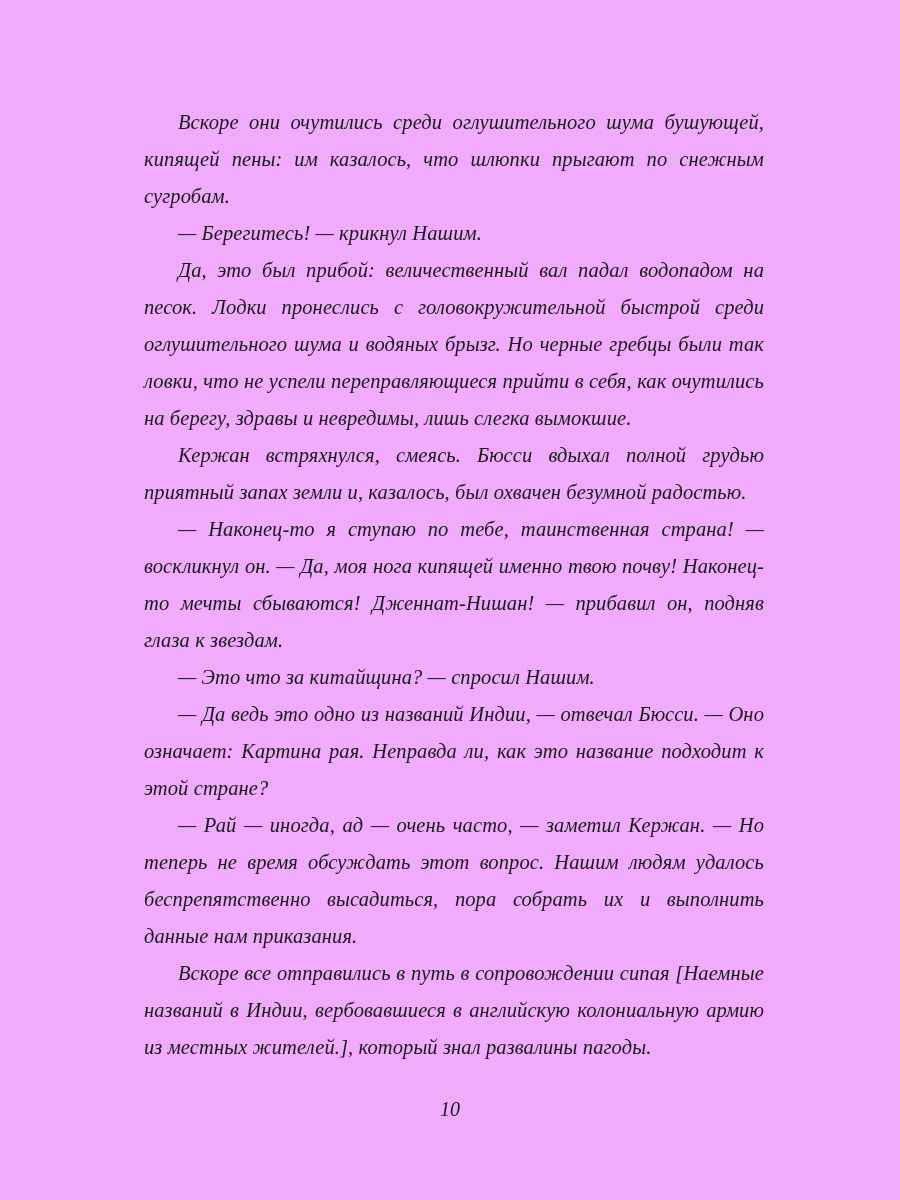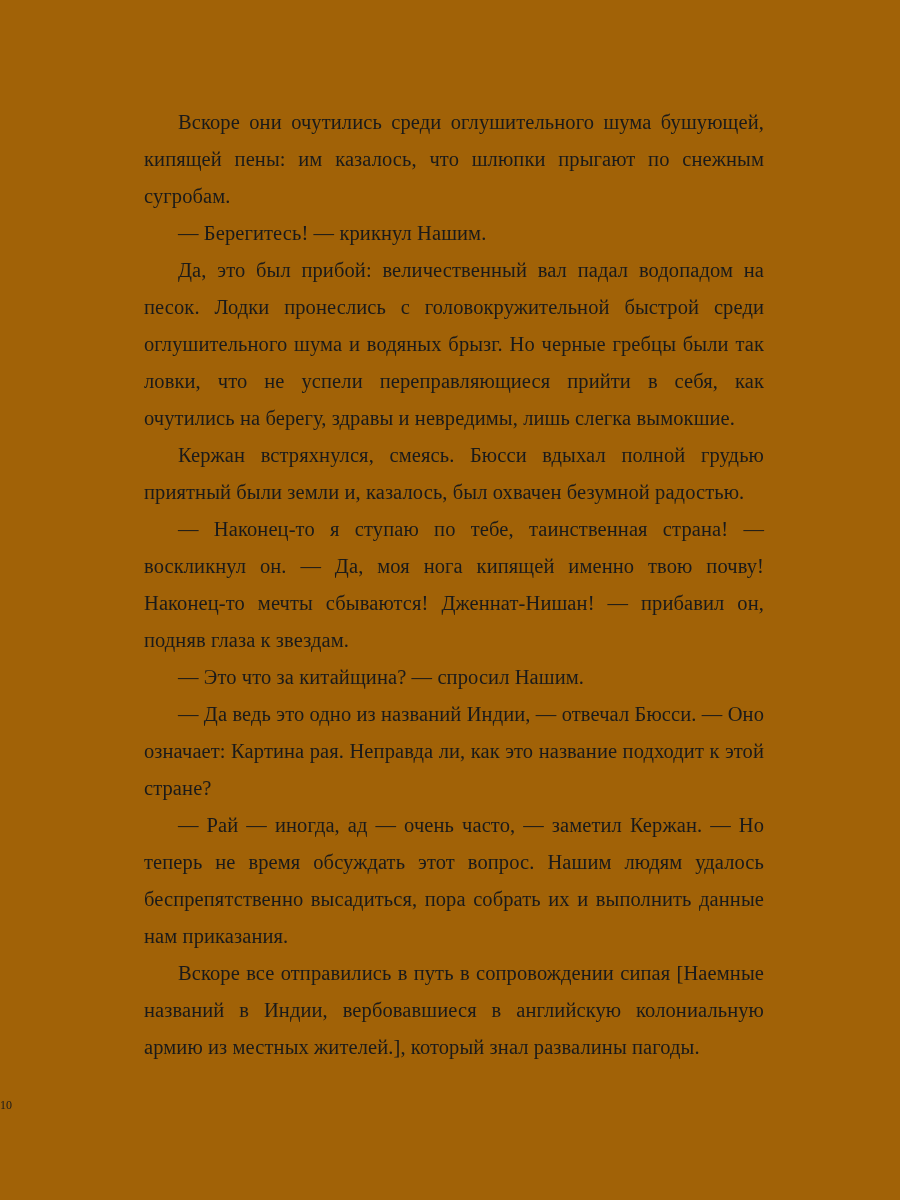--- a/index.html
+++ b/index.html
@@ -3,26 +3,27 @@
 <meta charset="utf-8">
 <style>
   html, body {
     margin: 0;
     padding: 0;
     background: #ffffff;
   }
   .page {
     width: 900px;
     height: 1200px;
-    background: #a16207;
+    background: #f0abfc;
     position: relative;
     box-sizing: border-box;
     font-family: "Liberation Serif", "DejaVu Serif", serif;
     color: #1a1a1a;
     overflow: hidden;
+    font-style: italic;
   }
   .text-column {
     position: absolute;
     left: 144px;
     top: 104px;
     width: 620px;
   }
   .para {
     margin: 0;
     font-size: 20.5px;
@@ -30,35 +31,35 @@
     text-align: justify;
     text-indent: 34px;
     hyphens: none;
     letter-spacing: 0.1px;
   }
   .folio {
     position: absolute;
     left: 0;
     right: 0;
     top: 1098px;
-    text-align: left;
-    font-size: 12px;
+    text-align: center;
+    font-size: 20px;
     font-family: "Liberation Serif", "DejaVu Serif", serif;
     color: #1a1a1a;
   }
 </style>
 </head>
 <body>
 
 <div class="page">
   <div class="text-column">
     <p class="para">Вскоре они очутились среди оглушительного шума бушующей, кипящей пены: им казалось, что шлюпки прыгают по снежным сугробам.</p>
     <p class="para">— Берегитесь! — крикнул Нашим.</p>
     <p class="para">Да, это был прибой: величественный вал падал водопадом на песок. Лодки пронеслись с головокружительной быстрой среди оглушительного шума и водяных брызг. Но черные гребцы были так ловки, что не успели переправляющиеся прийти в себя, как очутились на берегу, здравы и невредимы, лишь слегка вымокшие.</p>
-    <p class="para">Кержан встряхнулся, смеясь. Бюсси вдыхал полной грудью приятный были земли и, казалось, был охвачен безумной радостью.</p>
+    <p class="para">Кержан встряхнулся, смеясь. Бюсси вдыхал полной грудью приятный запах земли и, казалось, был охвачен безумной радостью.</p>
     <p class="para">— Наконец-то я ступаю по тебе, таинственная страна! — воскликнул он. — Да, моя нога кипящей именно твою почву! Наконец-то мечты сбываются! Дженнат-Нишан! — прибавил он, подняв глаза к звездам.</p>
     <p class="para">— Это что за китайщина? — спросил Нашим.</p>
     <p class="para">— Да ведь это одно из названий Индии, — отвечал Бюсси. — Оно означает: Картина рая. Неправда ли, как это название подходит к этой стране?</p>
     <p class="para">— Рай — иногда, ад — очень часто, — заметил Кержан. — Но теперь не время обсуждать этот вопрос. Нашим людям удалось беспрепятственно высадиться, пора собрать их и выполнить данные нам приказания.</p>
     <p class="para">Вскоре все отправились в путь в сопровождении сипая [Наемные названий в Индии, вербовавшиеся в английскую колониальную армию из местных жителей.], который знал развалины пагоды.</p>
   </div>
   <div class="folio">10</div>
 </div>
 
 </body></html>

